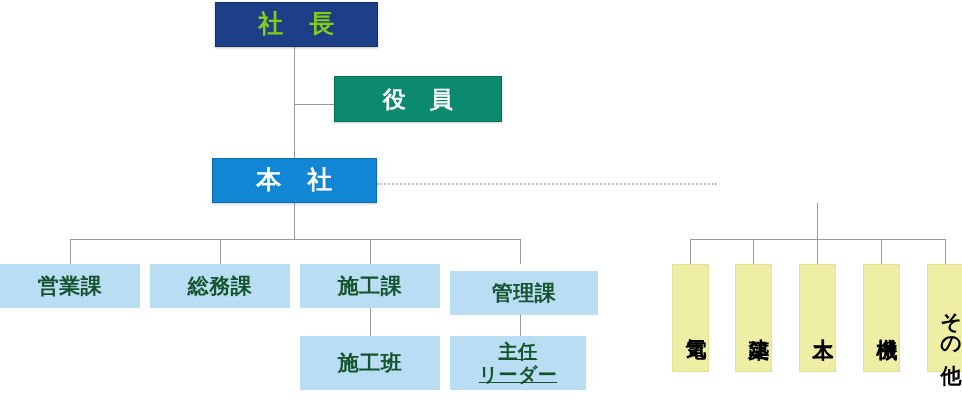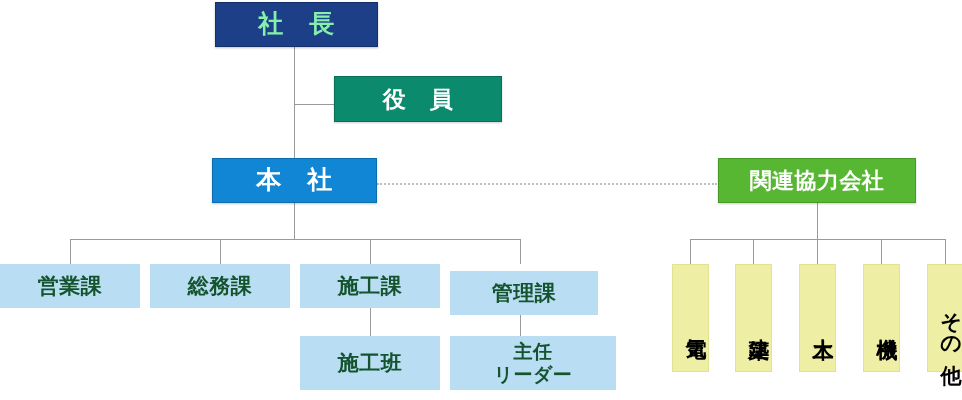--- a/index.html
+++ b/index.html
@@ -40,21 +40,21 @@
     justify-content: center;
     text-align: center;
     line-height: 1.15;
     letter-spacing: 0.02em;
   }
 
   
   .node.navy {
     background: #1d3f87;
     border: 1px solid #16306a;
-    color: #86efac;
+    color: #84cc16;
     font-size: 25px;
     font-weight: 700;
     box-shadow: 0 1px 2px rgba(0,0,0,.25);
   }
   
   .node.teal {
     background: #0c8a6d;
     border: 1px solid #0a6e57;
     color: #ffffff;
     font-size: 23px;
@@ -139,30 +139,29 @@
   <div class="conn v" style="left:817px; top:239px; height:25px;"></div>
   <div class="conn v" style="left:881px; top:239px; height:25px;"></div>
   <div class="conn v" style="left:945px; top:239px; height:25px;"></div>
 
   <div class="node navy" style="left:215px; top:2px; width:163px; height:45px;">社　長</div>
 
   <div class="node teal" style="left:334px; top:76px; width:168px; height:46px;">役　員</div>
 
   <div class="node blue" style="left:212px; top:158px; width:165px; height:45px;">本　社</div>
 
-  <div class="node green" style="left:718px; top:158px; width:198px; height:45px;">関連協力会社</div>
 
   <div class="node paleblue" style="left:0px; top:264px; width:140px; height:44px;">営業課</div>
   <div class="node paleblue" style="left:300px; top:264px; width:140px; height:44px;">施工課</div>
   <div class="node paleblue" style="left:150px; top:264px; width:140px; height:44px;">総務課</div>
   <div class="node paleblue" style="left:450px; top:271px; width:148px; height:44px;">管理課</div>
 
   <div class="node paleblue" style="left:300px; top:336px; width:140px; height:54px;">施工班</div>
 
-  <div class="node paleblue two-line" style="left:450px; top:336px; width:166px; height:54px;">
+  <div class="node paleblue two-line" style="left:450px; top:336px; width:136px; height:54px;text-decoration:underline;">
     <span>主任</span>
     <span>リーダー</span>
   </div>
 
   <div class="node yellow" style="left:672px; top:264px; width:37px; height:108px;">電気</div>
   <div class="node yellow" style="left:735px; top:264px; width:37px; height:108px;">建築</div>
   <div class="node yellow" style="left:799px; top:264px; width:37px; height:108px;">土木</div>
   <div class="node yellow" style="left:863px; top:264px; width:37px; height:108px;">機械</div>
   <div class="node yellow" style="left:927px; top:264px; width:37px; height:108px;">その他</div>
 

